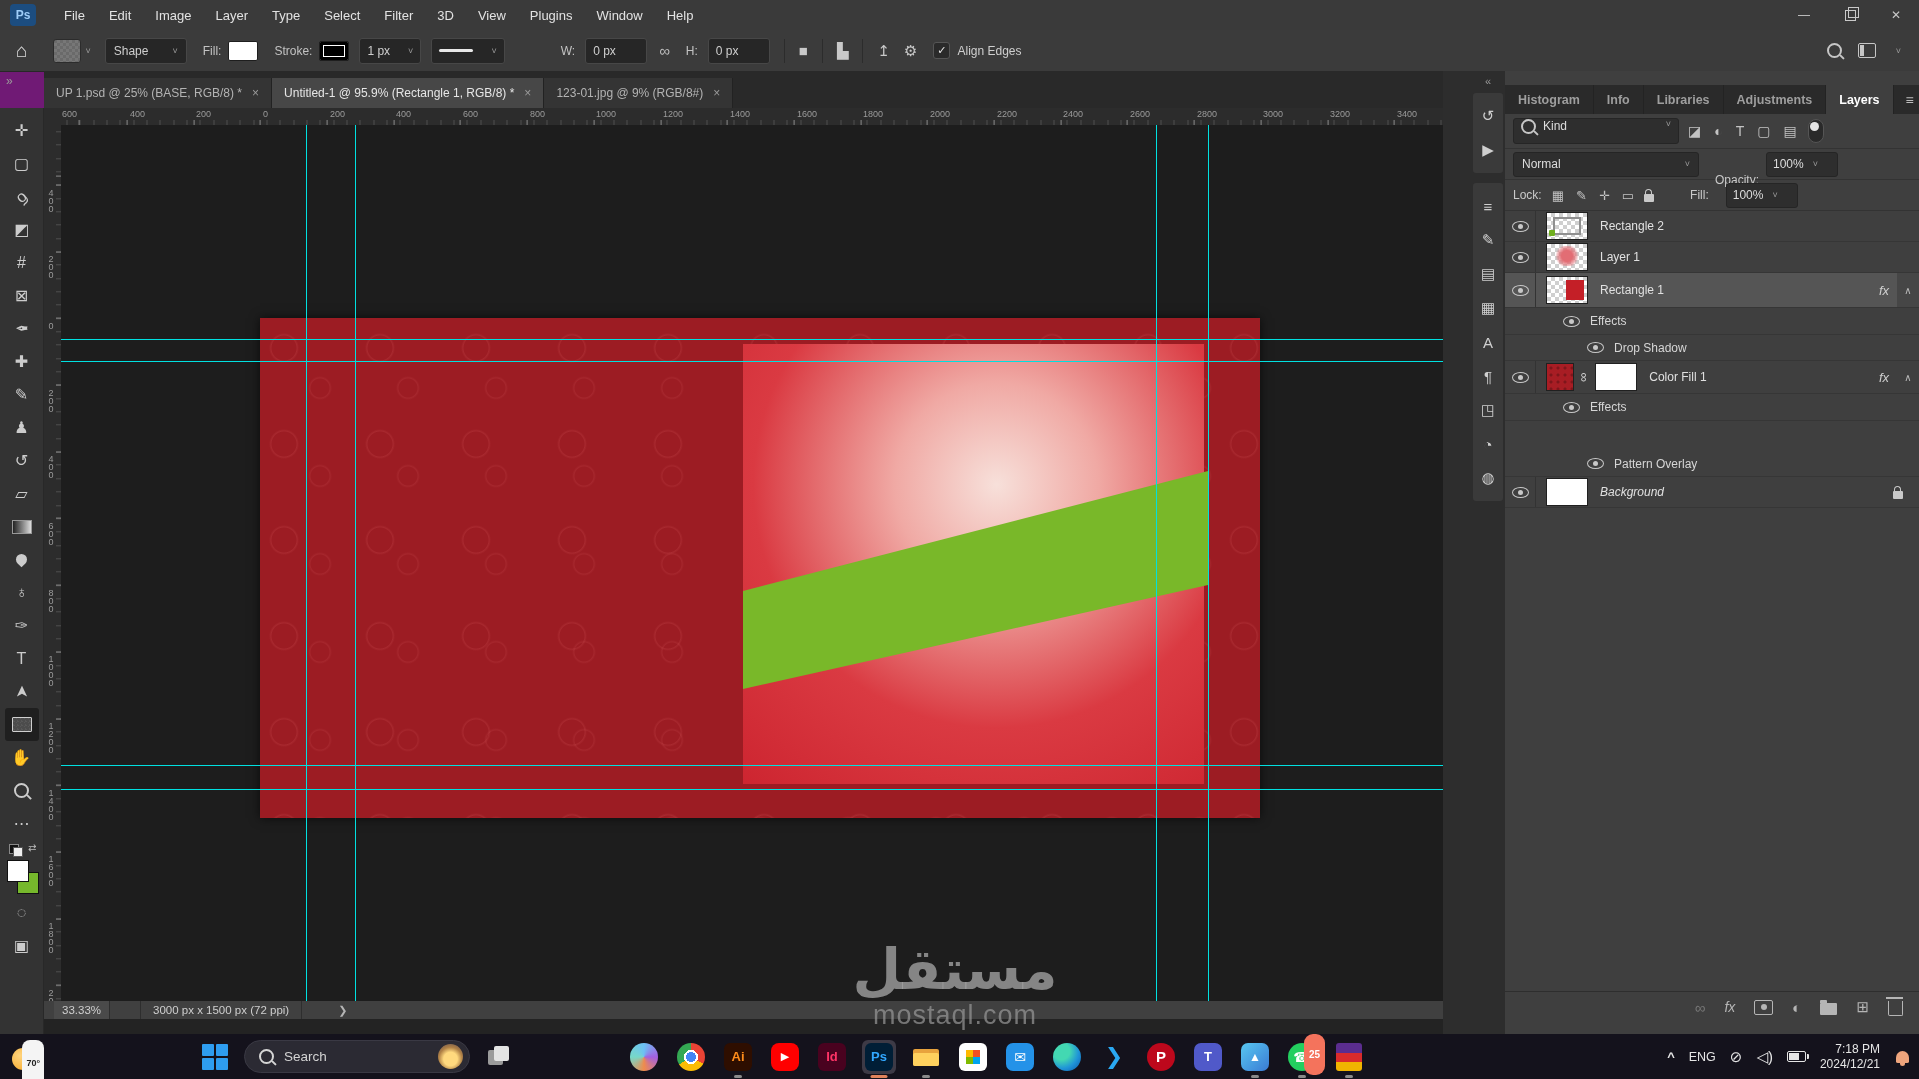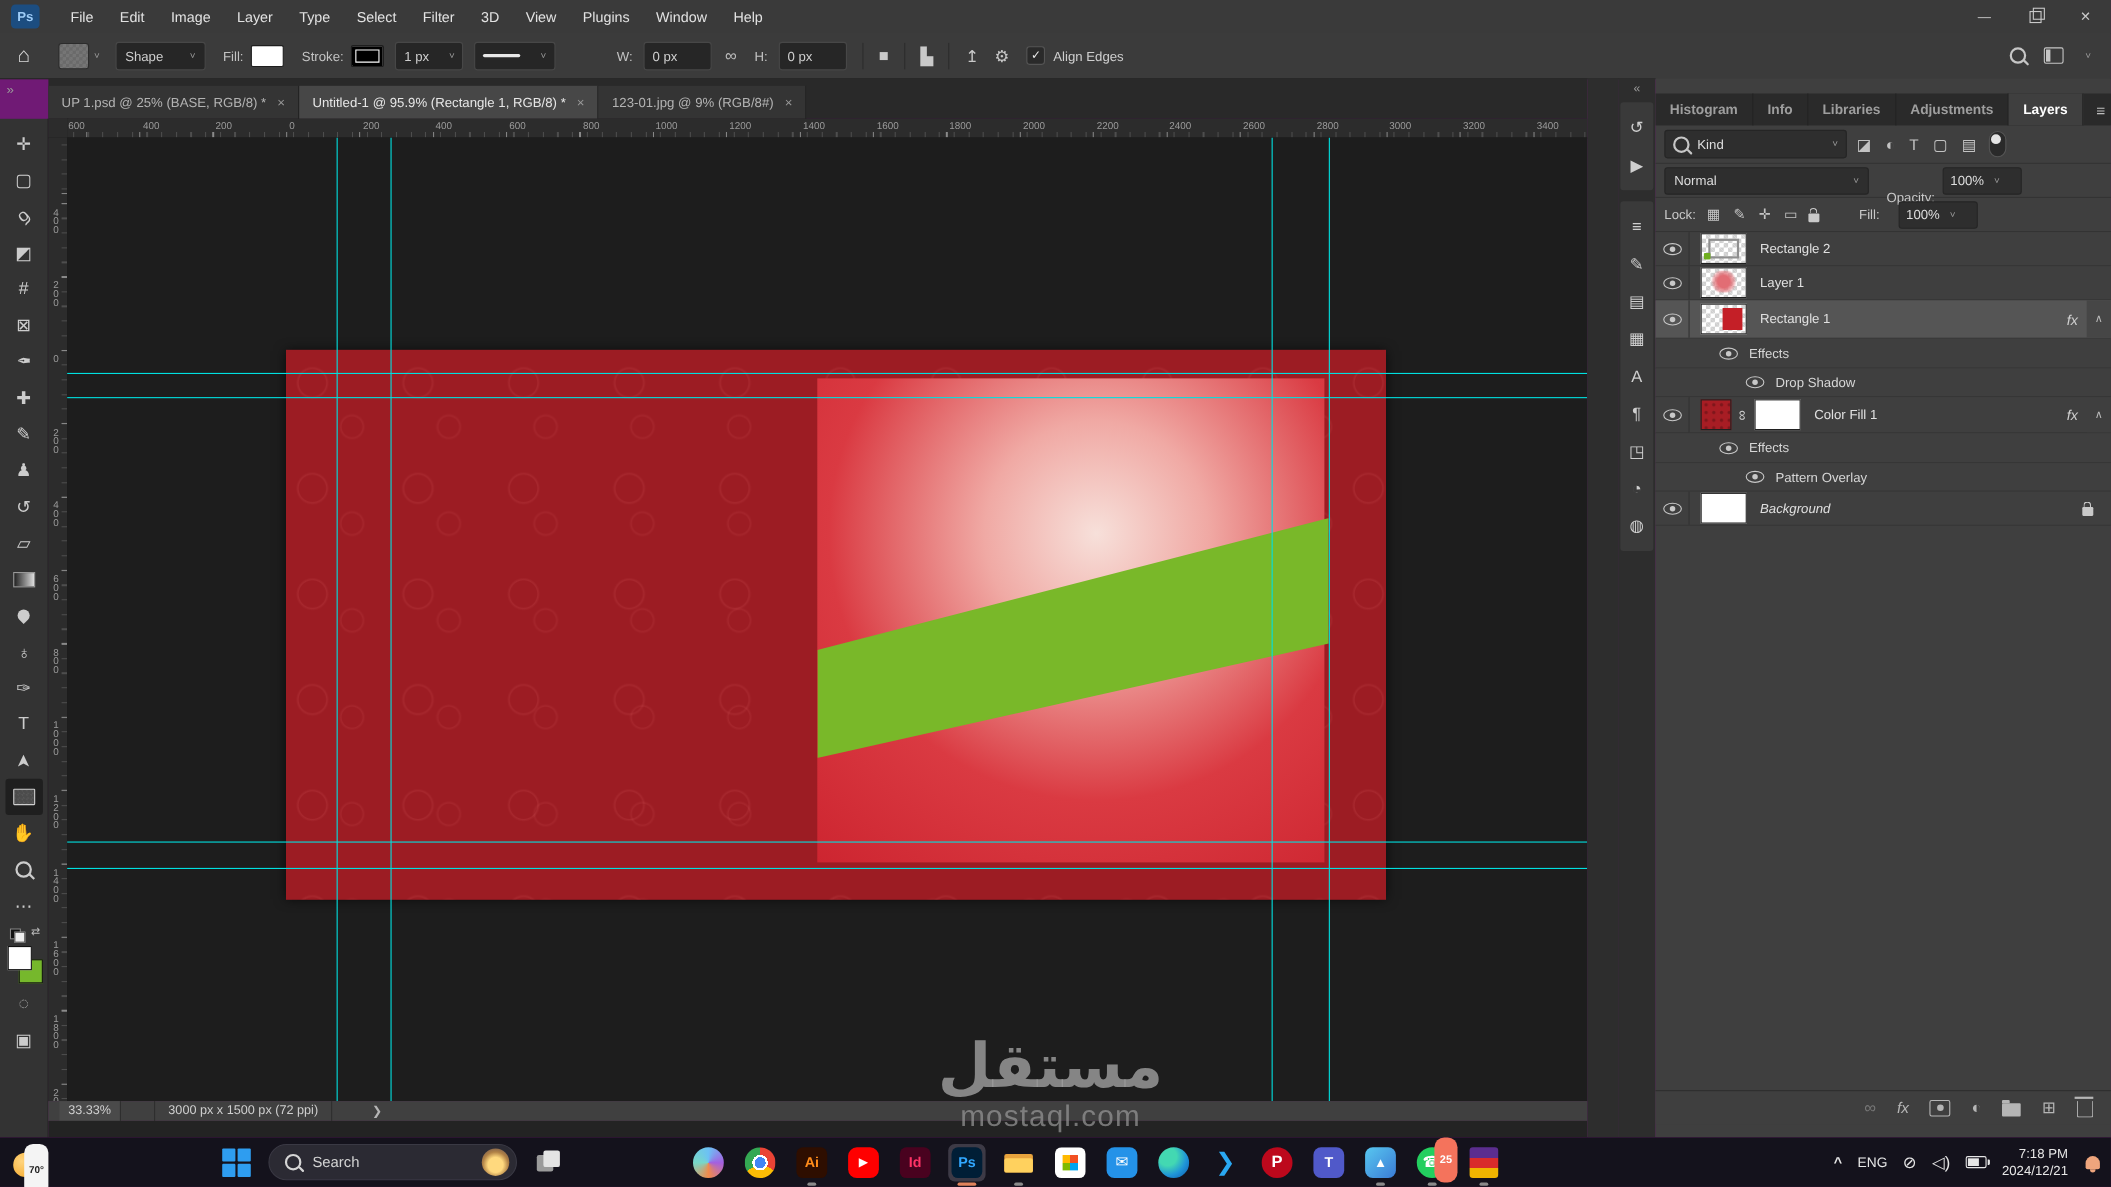--- a/index.html
+++ b/index.html
@@ -141,21 +141,21 @@
   .strip-icon{width:28px;height:34px;display:flex;align-items:center;justify-content:center;color:#cfcfcf;font-size:15px;}
 
   .panel{left:1505px;top:71px;width:414px;height:963px;background:#3f3f3f;}
   .ptabs{position:absolute;left:0;top:14px;right:0;height:29px;background:#2a2a2a;display:flex;align-items:stretch;}
   .ptab{padding:0 13px;display:flex;align-items:center;font-size:12.5px;color:#9e9e9e;font-weight:bold;border-right:1px solid #232323;}
   .ptab.active{background:#3f3f3f;color:#ffffff;}
   .pmenu{margin-left:auto;color:#bdbdbd;padding:0 12px;display:flex;align-items:center;font-size:14px;}
   .pbody{position:absolute;left:0;top:43px;right:0;bottom:0;}
   .kindrow{display:flex;align-items:center;height:34px;border-bottom:1px solid #333;padding:0 8px;gap:9px;}
   .kindfield{width:150px;height:24px;background:#2e2e2e;border:1px solid #252525;border-radius:3px;
-             display:flex;align-items:center;padding:0 7px;gap:7px;font-size:12px;color:#ddd;}
+             display:flex;align-items:flex-start;padding:0 7px;gap:7px;font-size:12px;color:#ddd;}
   .kindfield .chev{margin-left:auto;}
   .f-ic{color:#c3c3c3;font-size:14px;}
   .pill{width:14px;height:22px;border-radius:8px;background:#2a2a2a;border:1px solid #555;position:relative;margin-left:2px;}
   .pill:before{content:'';position:absolute;left:1.5px;top:1.5px;width:9px;height:9px;border-radius:50%;background:#e4e4e4;}
   .blendrow{display:flex;align-items:center;height:30px;border-bottom:1px solid #333;padding:0 8px;font-size:12px;color:#c9c9c9;}
   .blendsel{width:168px;height:23px;background:#2e2e2e;border:1px solid #252525;border-radius:3px;display:flex;
             align-items:center;padding:0 8px;color:#ddd;}
   .blendsel .chev{margin-left:auto;}
   .opfield{width:58px;height:23px;background:#2e2e2e;border:1px solid #252525;border-radius:3px;display:flex;
            align-items:center;padding:0 6px;color:#ddd;margin-left:7px;gap:5px;}
@@ -676,21 +676,21 @@
         <span class="thumb th-mask" style="margin-left:0;"></span>
         <span class="lname">Color Fill 1</span>
         <span class="fxmark">fx</span>
         <span class="rowchev">∧</span>
       </div>
       <div class="lrow" style="height:26px;">
         <span class="eyecol" style="border-right:none;width:30px;"></span>
         <span class="eye efx-eye" style="margin-left:28px;"></span>
         <span class="efx-label">Effects</span>
       </div>
-      <div class="lrow" style="height:25px;">
+      <div class="lrow" style="height:25px;margin-top:30px;">
         <span class="eyecol" style="border-right:none;width:30px;"></span>
         <span class="eye efx-eye lvl2" style="margin-left:52px;"></span>
         <span class="efx-label">Pattern Overlay</span>
       </div>
       <div class="lrow" style="height:30px;">
         <span class="eyecol">
             <span class="eye"></span>
           </span>
         <span class="thumb th-white"></span>
         <span class="lname italic">Background</span>

